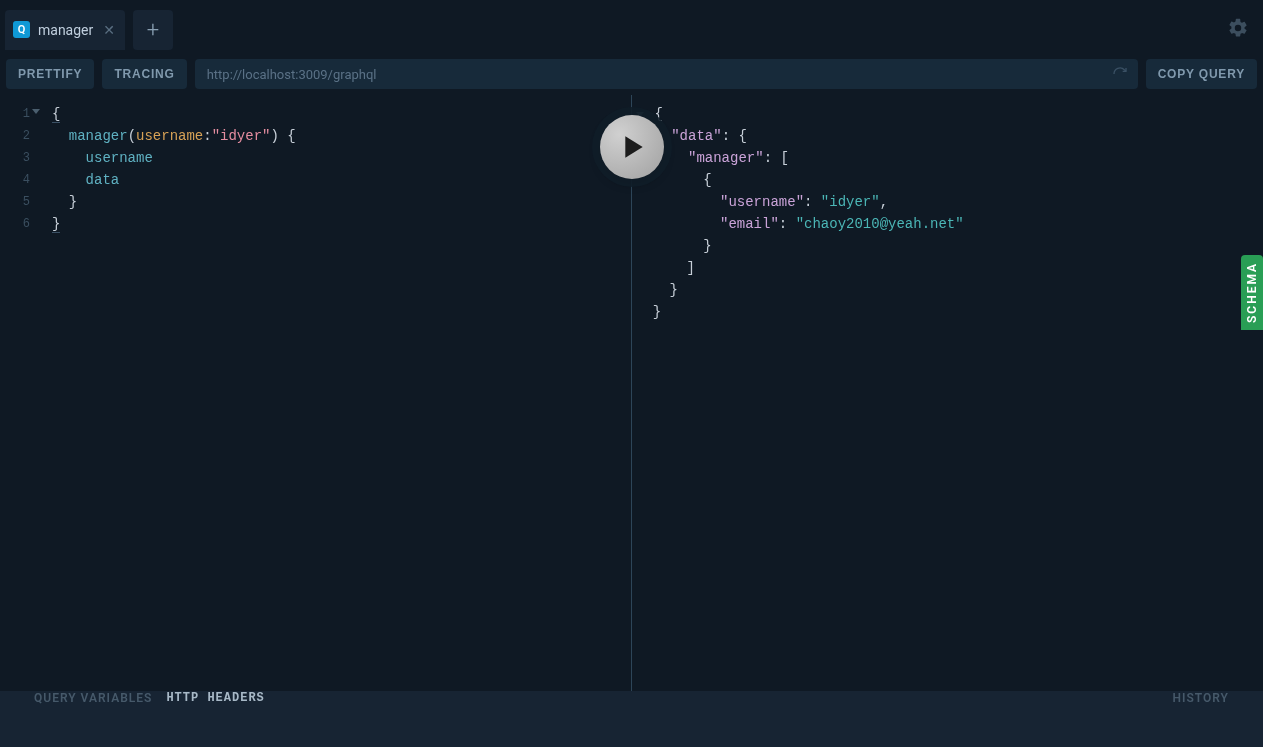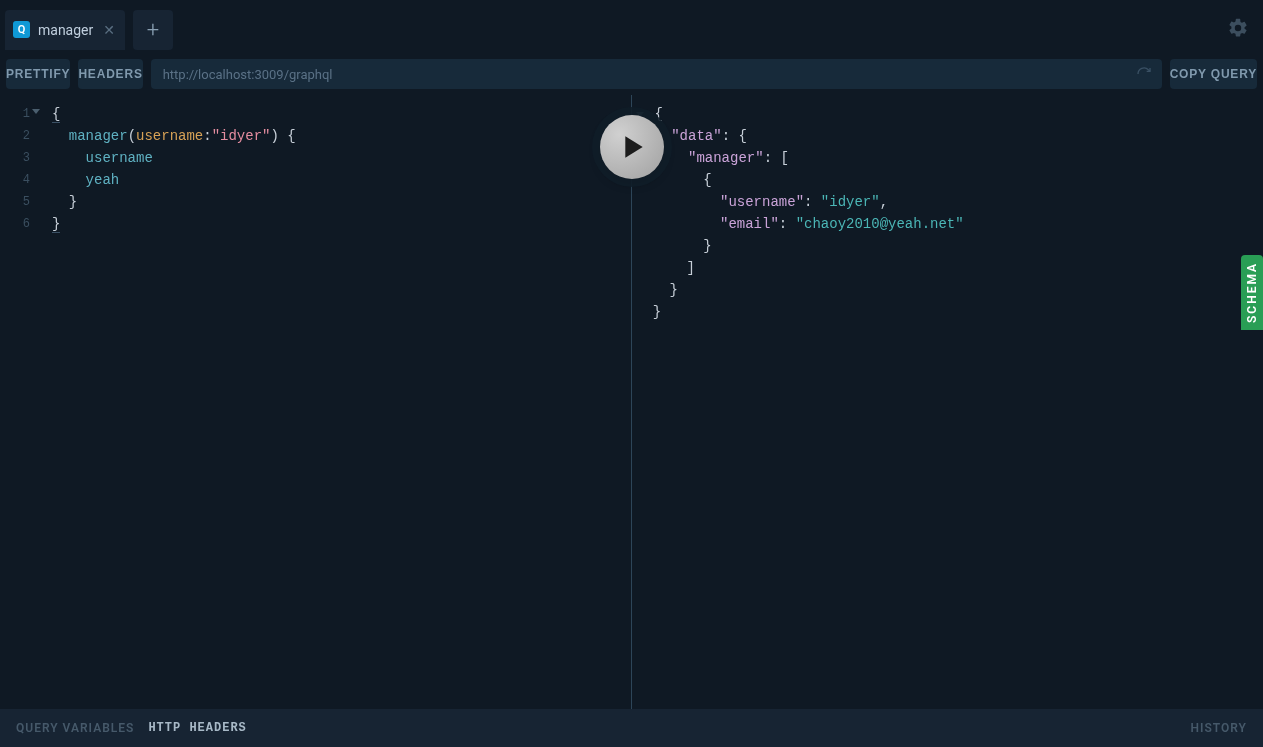--- a/index.html
+++ b/index.html
@@ -76,21 +76,21 @@
 
   
   .toolbar{
     height:42px;
     display:flex;align-items:center;
     gap:8px;
     padding:0 6px;
   }
   .btn{
     height:30px;
-    padding:0 0;
+    padding:0 12px;
     background:#172a3a;
     border-radius:4px;
     display:flex;align-items:center;
     font-size:12px;font-weight:600;letter-spacing:0.8px;
     color:#8099ad;
     border:none;
   }
   .urlbox{
     flex:1;
     height:30px;
@@ -207,24 +207,24 @@
     writing-mode:vertical-rl;
     transform:rotate(180deg);
     display:flex;align-items:center;justify-content:center;
     border-radius:0 0 4px 4px;
     z-index:20;
   }
 
   
   .footer{
     position:absolute;left:0;right:0;bottom:0;
-    height:38px;
+    height:56px;
     background:#172433;
-    display:flex;align-items:center;
-    padding:0 16px;
+    display:flex;align-items:flex-start;
+    padding:0 34px;
     font-size:12px;font-weight:600;letter-spacing:1px;
   }
   .footer .ft{color:#46596a;margin-right:14px;}
   .footer .ft.active{color:#a8b9c7;font-family:Liberation Mono, monospace;}
   .footer .tracing{margin-left:auto;color:#46596a;}
 
   .underline{border-bottom:1px solid #3a5064;}
 
 </style>
 </head>
@@ -241,21 +241,21 @@
   </div>
   <span class="gear">
     <svg width="22" height="22" viewBox="0 0 24 24" fill="currentColor">
         <path d="M19.14,12.94a7.07,7.07,0,0,0,.05-.94,7.07,7.07,0,0,0-.05-.94l2.03-1.58a.5.5,0,0,0,.12-.64l-1.92-3.32a.5.5,0,0,0-.61-.22l-2.39.96a7.22,7.22,0,0,0-1.62-.94l-.36-2.54A.5.5,0,0,0,13.9,2h-3.8a.5.5,0,0,0-.49.42L9.25,4.96a7.22,7.22,0,0,0-1.62.94l-2.39-.96a.5.5,0,0,0-.61.22L2.71,8.48a.5.5,0,0,0,.12.64L4.86,10.7a7.07,7.07,0,0,0-.05.94,7.07,7.07,0,0,0,.05.94L2.83,14.16a.5.5,0,0,0-.12.64l1.92,3.32a.5.5,0,0,0,.61.22l2.39-.96a7.22,7.22,0,0,0,1.62.94l.36,2.54a.5.5,0,0,0,.49.42h3.8a.5.5,0,0,0,.49-.42l.36-2.54a7.22,7.22,0,0,0,1.62-.94l2.39.96a.5.5,0,0,0,.61-.22l1.92-3.32a.5.5,0,0,0-.12-.64ZM12,15.5A3.5,3.5,0,1,1,15.5,12,3.5,3.5,0,0,1,12,15.5Z"></path>
       </svg>
   </span>
 </div>
 
 <div class="toolbar">
   <button class="btn">PRETTIFY</button>
-  <button class="btn">HEADERS</button>
+  <button class="btn">TRACING</button>
   <div class="urlbox">
     <input value="http://localhost:3009/graphql" style="">
     <span class="reload">
       <svg width="16" height="16" viewBox="0 0 24 24" fill="none" stroke="currentColor" stroke-width="2">
           <path d="M3 12a9 9 0 0 1 15.5-6.3L21 8"></path>
           <path d="M21 3v5h-5"></path>
         </svg>
     </span>
   </div>
   <button class="btn">COPY QUERY</button>
@@ -269,21 +269,21 @@
         <span class="ln"><span>1</span><span class="fold"></span></span>
         <span class="ln">2</span>
         <span class="ln">3</span>
         <span class="ln">4</span>
         <span class="ln">5</span>
         <span class="ln">6</span>
       </div>
       <div class="code"><span class="tok-brace underline">{</span>
   <span class="tok-field">manager</span><span class="tok-punc">(</span><span class="tok-attr">username</span><span class="tok-punc">:</span><span class="tok-str">"idyer"</span><span class="tok-punc">)</span> <span class="tok-brace">{</span>
     <span class="tok-field">username</span>
-    <span class="tok-field">yeah</span>
+    <span class="tok-field">data</span>
   <span class="tok-brace">}</span>
 <span class="tok-brace underline">}</span></div>
     </div>
   </div>
 
   <div class="divider"></div>
 
   <div class="right">
     <div class="result"><span class="rfold"></span> <span class="r-punc">{</span>
 <span class="rfold"></span>   <span class="r-key">"data"</span><span class="r-punc">:</span> <span class="r-punc">{</span>

